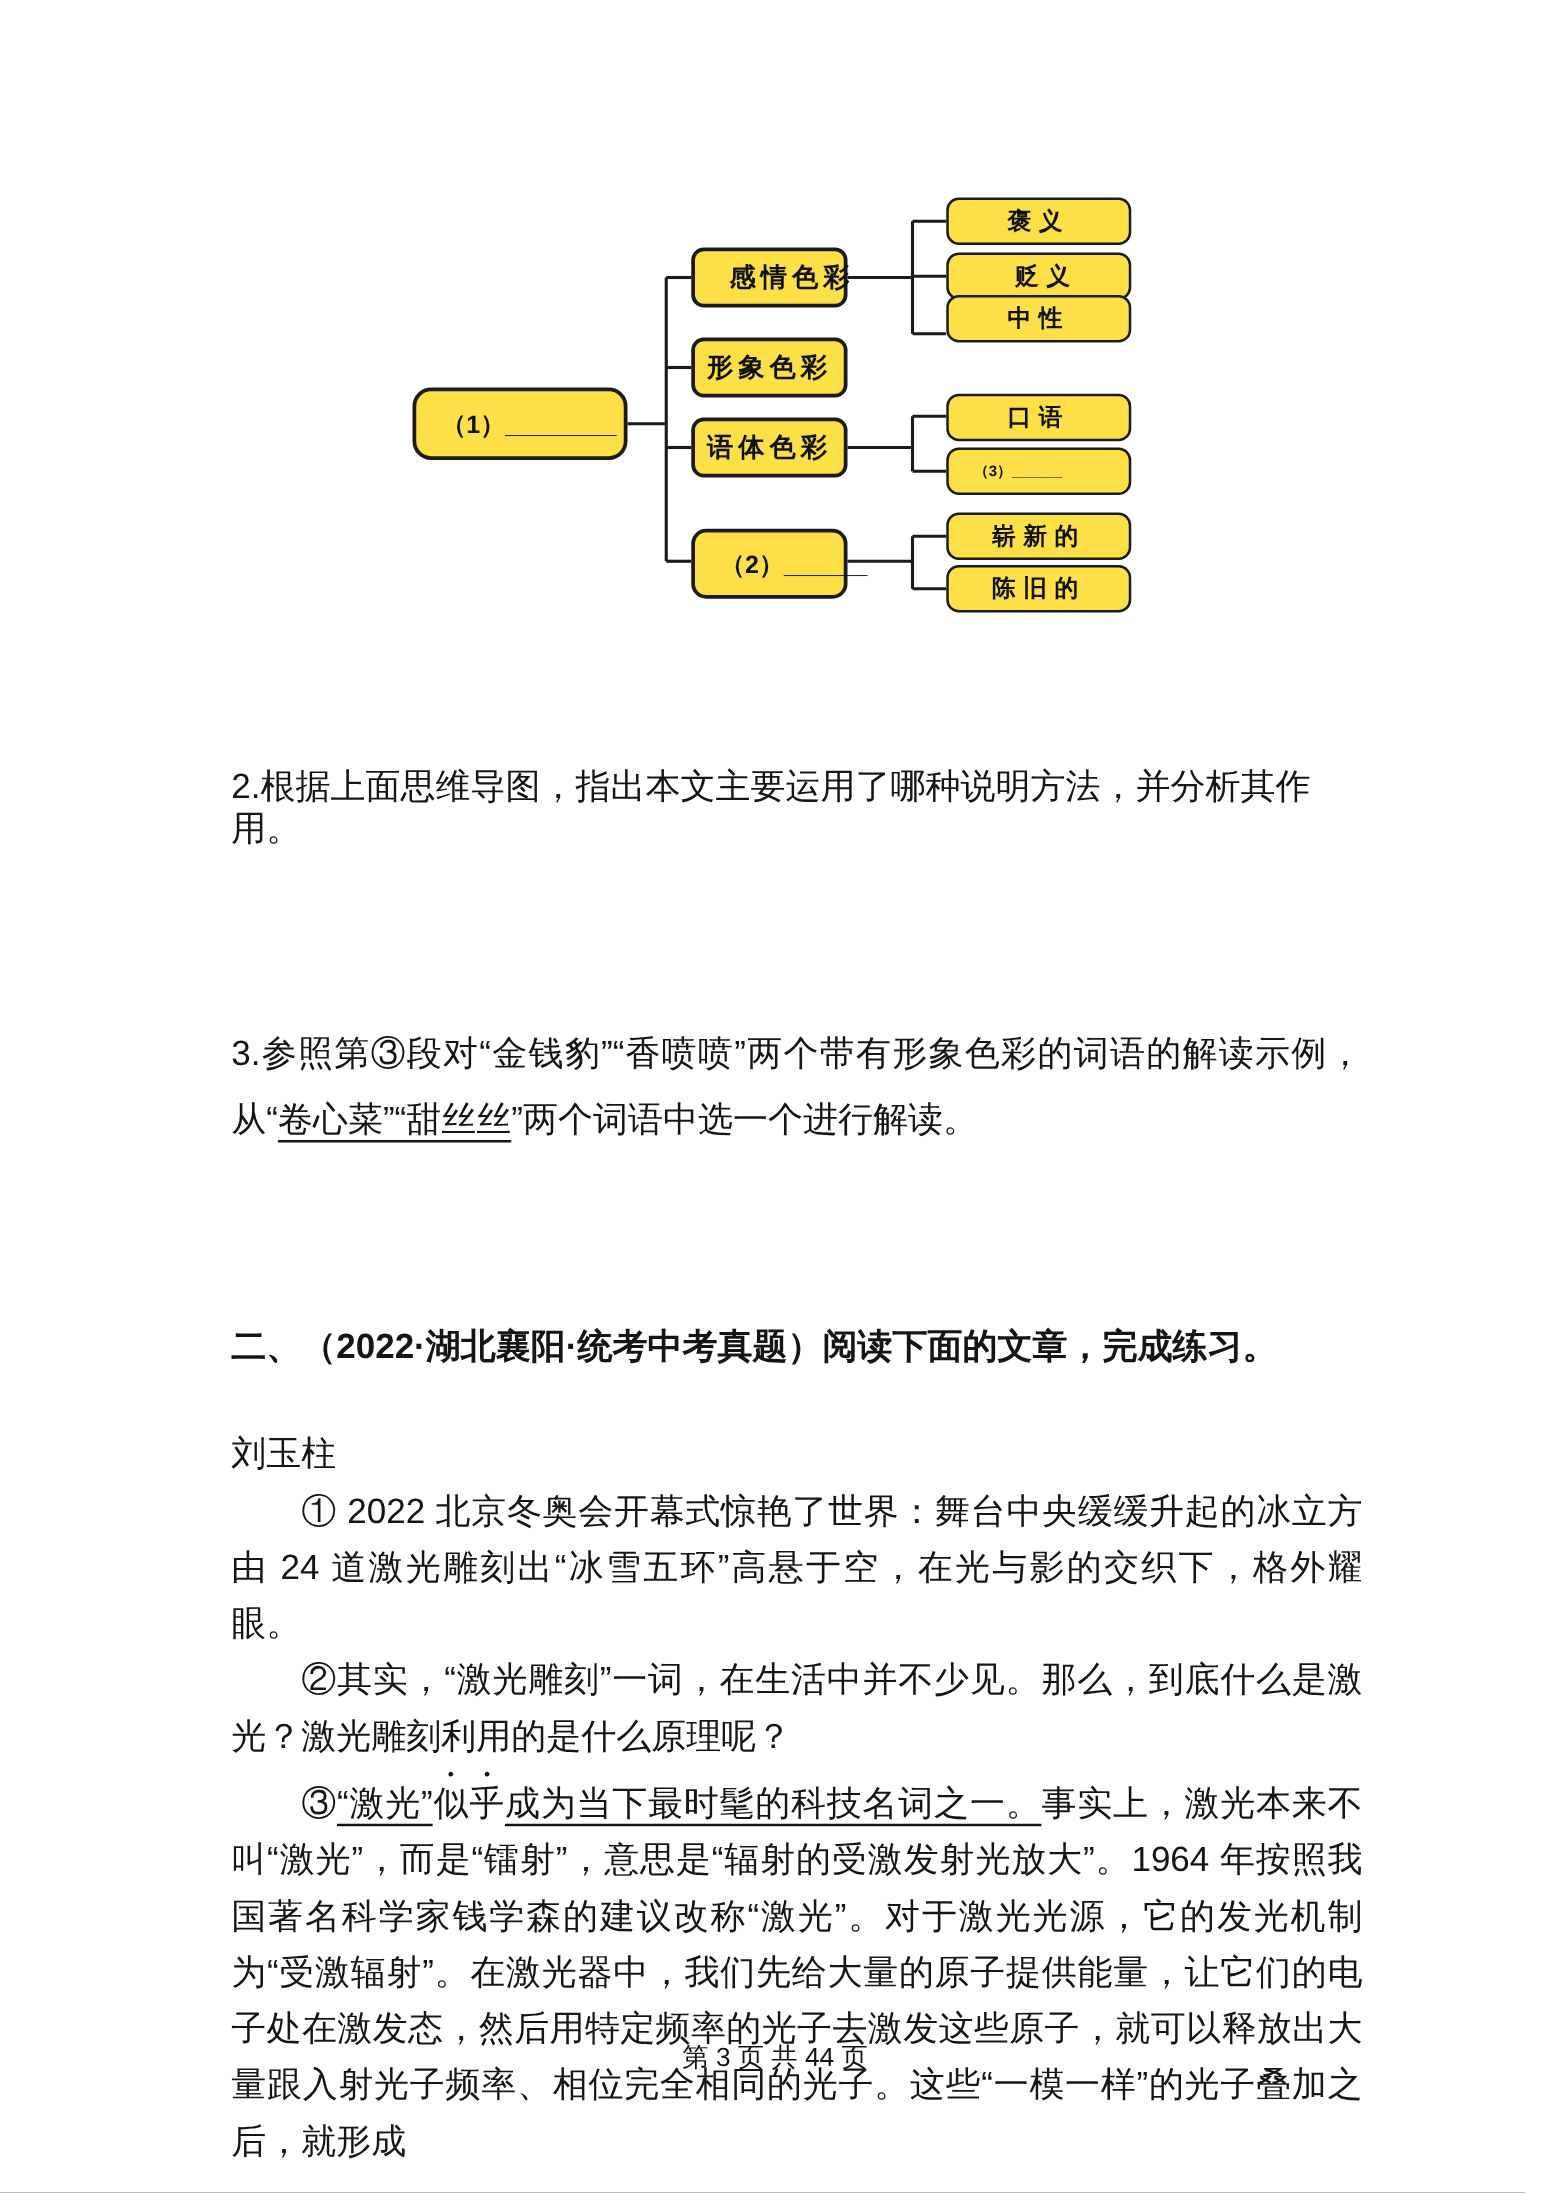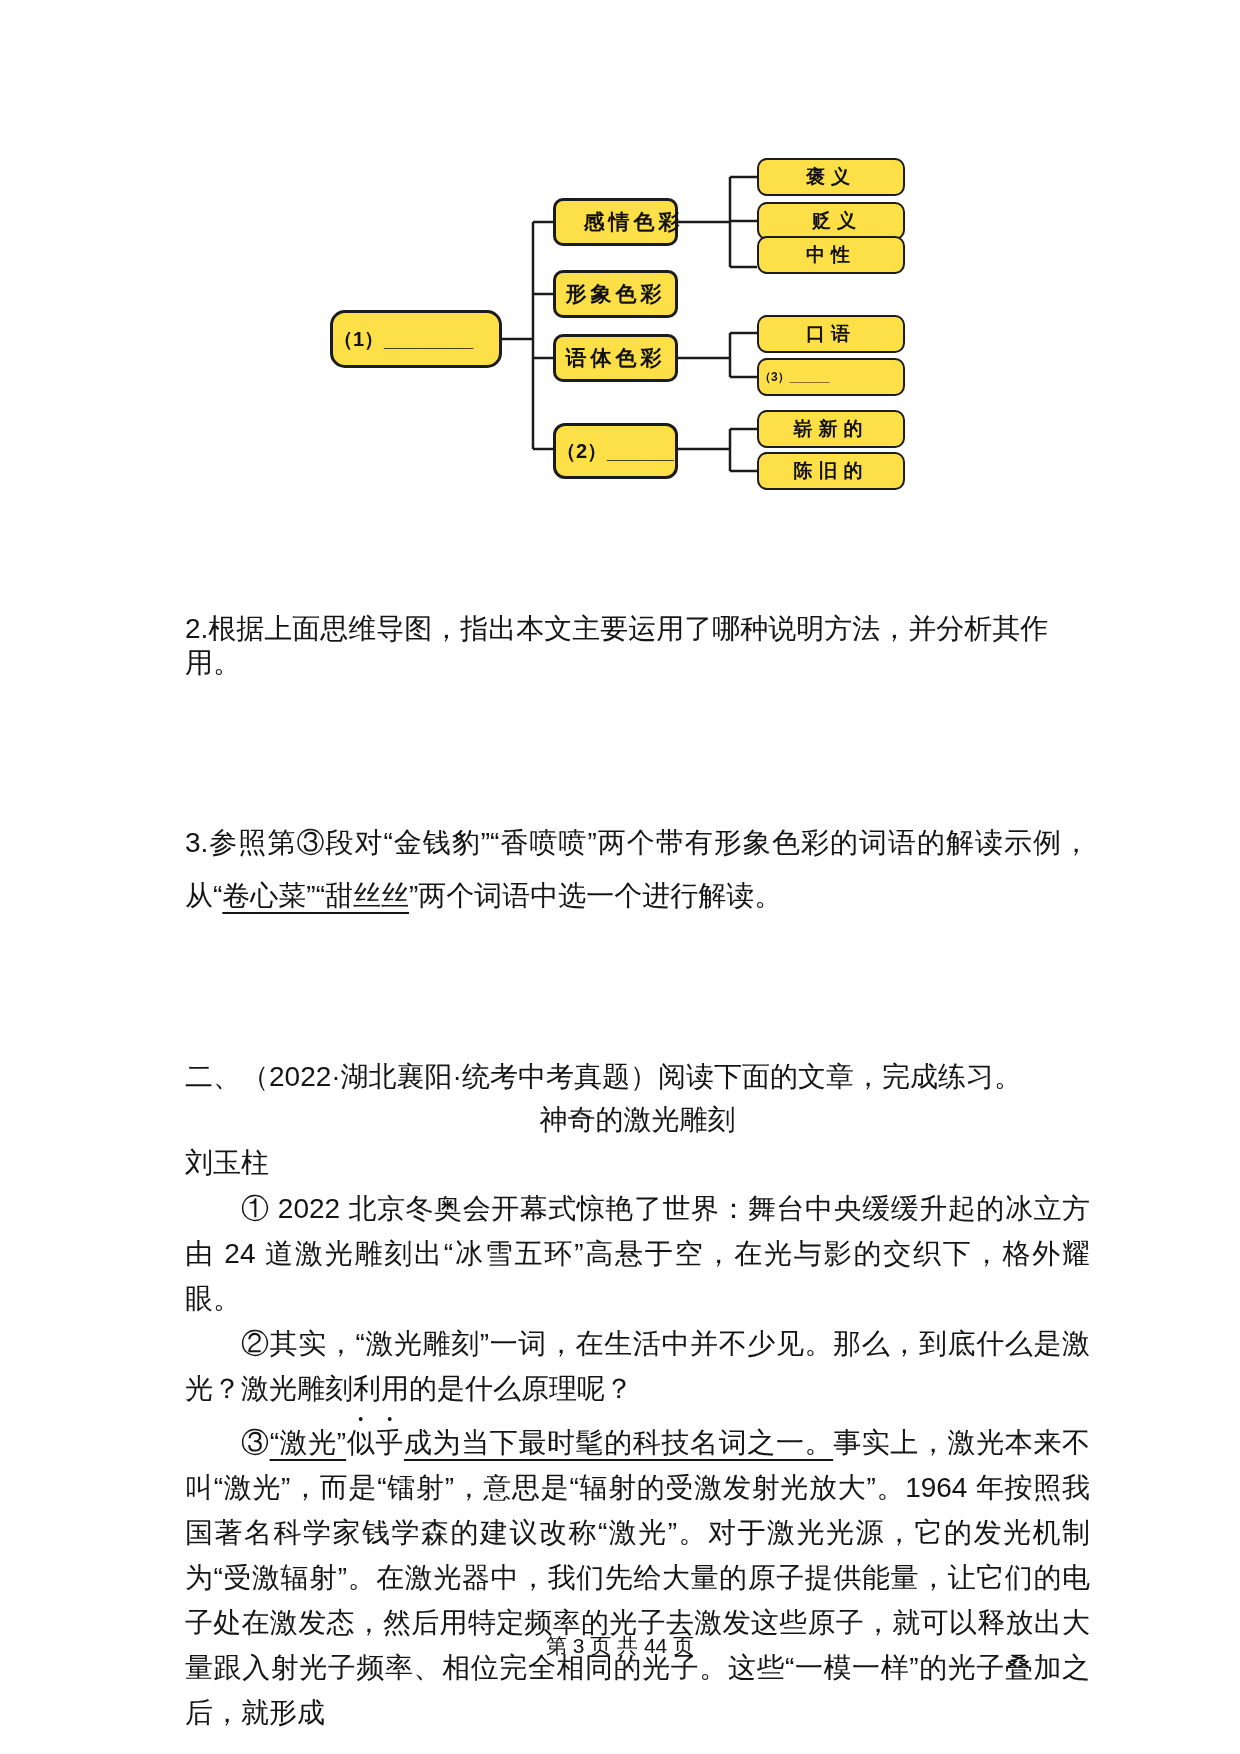--- a/index.html
+++ b/index.html
@@ -10,33 +10,33 @@
   }
   
   .mindmap{position:absolute; left:300px; top:132px; width:620px; height:372px;}
   .mindmap svg{position:absolute; left:0; top:0;}
   .node{
     position:absolute; box-sizing:border-box; background:#fde047;
     border:3px solid #1b1b1b; border-radius:10px;
     display:flex; align-items:center; justify-content:center;
     font-weight:bold; font-size:21px; color:#111; white-space:nowrap;
   }
-  .node.blank{justify-content:flex-start; padding-left:0; letter-spacing:0;}
+  .node.blank{justify-content:flex-start; padding-left:20px; letter-spacing:0;}
   .root-node{left:30px; top:178px; width:172px; height:58px; border-radius:15px; font-size:20px;}
   .l2{left:253px; width:125px; height:48px; letter-spacing:4px;}
   .b0{top:66px;padding-left:36px;} .b1{top:138px;} .b2{top:202px;} .b3{top:291px; height:56px; font-size:20px;border-radius:12px;}
   .l3{left:457px; width:148px; height:38px; font-size:19px; letter-spacing:6px; border-width:2.5px;}
   .c0{top:26px;} .c1{top:70px;padding-left:12px;} .c2{top:104px;}
   .c3{top:183px;} .c4{top:226px; font-size:12px;}
   .c5{top:278px;} .c6{top:320px;}
   
   .textblock{position:absolute; left:185px; width:905px; font-size:28px; line-height:34px;}
   .q2{top:612px;}
   .q3{top:816px; line-height:53px; text-align:justify;}
-  .sec-heading{top:1060px; font-weight:normal;}
+  .sec-heading{top:1060px; font-weight:bold;}
   .article-title{top:1103px; text-align:center;}
   .article-author{top:1146px; }
   .passage{top:1186px; line-height:45px; text-align:justify;}
   .passage p{margin:0; text-indent:2em;}
   .u{
     text-decoration:underline;
     text-decoration-thickness:2px;
     text-underline-offset:7px;
   }
   .em-dots{
@@ -90,21 +90,20 @@
     <div class="node l3 c5">崭新的</div>
     <div class="node l3 c6">陈旧的</div>
   </div>
 
   <div class="textblock q2">2.根据上面思维导图，指出本文主要运用了哪种说明方法，并分析其作用。</div>
 
   <div class="textblock q3"><span>3.参照第③段对“金钱豹”“香喷喷”两个带有形象色彩的词语的解读示例，从“</span><span class="u">卷心菜”“甜丝丝</span><span>”两个词语中选一个进行解读。</span></div>
 
   <div class="textblock sec-heading">二、（2022·湖北襄阳·统考中考真题）阅读下面的文章，完成练习。</div>
 
-  <div class="textblock article-title">神奇的激光雕刻</div>
   <div class="textblock article-author">刘玉柱</div>
 
   <div class="textblock passage">
     <p>① 2022 北京冬奥会开幕式惊艳了世界：舞台中央缓缓升起的冰立方由 24 道激光雕刻出“冰雪五环”高悬于空，在光与影的交织下，格外耀眼。</p>
     <p>②其实，“激光雕刻”一词，在生活中并不少见。那么，到底什么是激光？激光雕刻利用的是什么原理呢？</p>
     <p><span>③</span><span class="u">“激光”</span><span class="em-dots">似乎</span><span class="u">成为当下最时髦的科技名词之一。</span><span>事实上，激光本来不叫“激光”，而是“镭射”，意思是“辐射的受激发射光放大”。1964 年按照我国著名科学家钱学森的建议改称“激光”。对于激光光源，它的发光机制为“受激辐射”。在激光器中，我们先给大量的原子提供能量，让它们的电子处在激发态，然后用特定频率的光子去激发这些原子，就可以释放出大量跟入射光子频率、相位完全相同的光子。这些“一模一样”的光子叠加之后，就形成</span></p>
   </div>
 
   <div class="footer">第 3 页 共 44 页</div>
 

